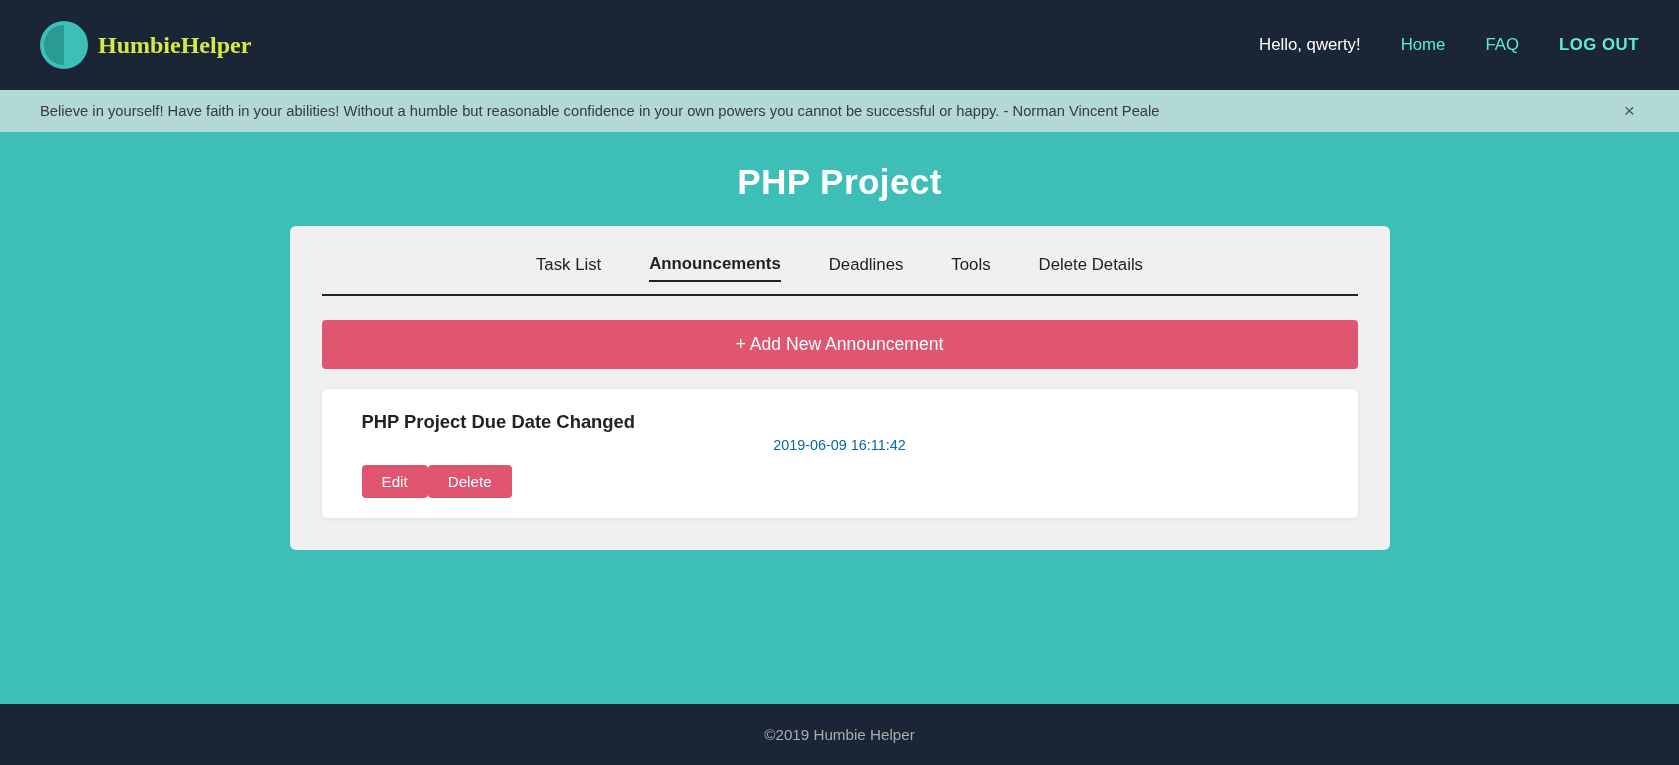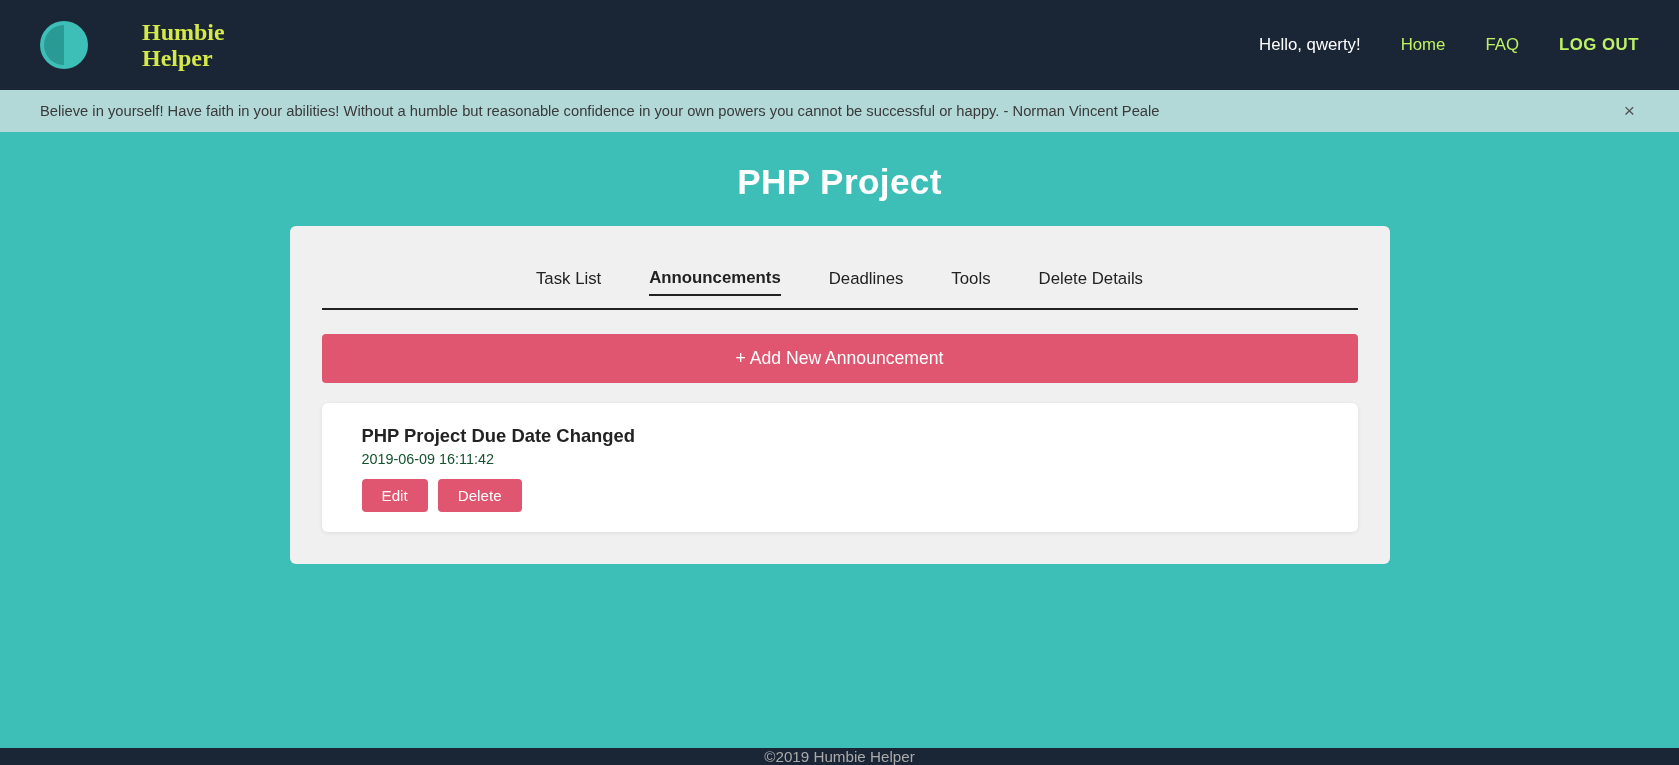--- a/index.html
+++ b/index.html
@@ -19,37 +19,36 @@
       display: flex;
       align-items: center;
       gap: 10px;
     }
     .logo-icon {
       width: 48px;
       height: 48px;
     }
     .logo-text {
       display: flex;
-      flex-direction: column;
+      flex-direction: row;
       line-height: 1.1;
-      margin-left: 44px;
     }
     .logo-text span {
       font-size: 1.5rem;
       font-weight: 800;
       color: #d4e84a;
       font-family: Georgia, serif;
     }
     .nav-links {
       display: flex;
       align-items: center;
       gap: 40px;
     }
     .nav-links a {
-      color: #bef264;
+      color: #5eead4;
       text-decoration: none;
       font-size: 1.05rem;
       font-weight: 500;
     }
     .nav-links .greeting {
       color: #fff;
       font-size: 1.05rem;
     }
     .nav-links .logout {
       font-weight: 700;
@@ -113,21 +112,20 @@
     }
     .tab {
       font-size: 1.05rem;
       color: #222;
       cursor: pointer;
       text-decoration: none;
       padding-bottom: 6px;
       font-weight: 500;
       background: none;
       border: none;
-      margin-top: 14px;
     }
     .tab.active {
       border-bottom: 2px solid #222;
       font-weight: 600;
     }
     .tab-divider {
       border: none;
       border-top: 2px solid #222;
       margin-bottom: 24px;
     }
@@ -156,50 +154,51 @@
       box-shadow: 0 1px 4px rgba(0,0,0,0.08);
     }
     .announcement-title {
       font-size: 1.15rem;
       font-weight: 700;
       color: #222;
       margin-bottom: 4px;
     }
     .announcement-date {
       font-size: 0.9rem;
-      color: #14532d;
+      color: #0369a1;
       margin-bottom: 12px;
+      text-align: center;
     }
     .announcement-body {
       font-size: 0.98rem;
       color: #333;
       margin-bottom: 18px;
       line-height: 1.55;
     }
     .announcement-actions {
       display: flex;
-      gap: 10px;
     }
     .btn-edit, .btn-delete {
       padding: 8px 20px;
       border: none;
       border-radius: 4px;
       font-size: 0.95rem;
       cursor: pointer;
       color: #fff;
       font-weight: 500;
     }
     .btn-edit { background: #e05570; }
     .btn-delete { background: #e05570; }
 
     
     .footer {
       background: #1a2535;
       color: #aaa;
       text-align: center;
+      padding: 22px;
       font-size: 0.95rem;
       flex-shrink: 0;
     }
   </style>
 </head>
 <body>
 
 <nav class="navbar">
   <div class="logo-area">
     <svg class="logo-icon" viewBox="0 0 48 48">

